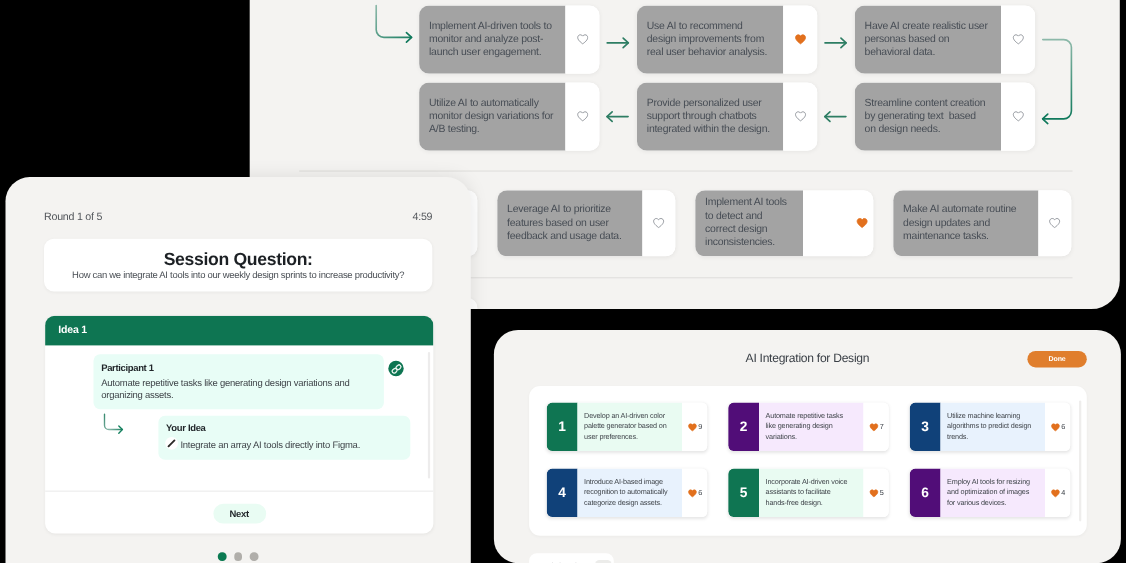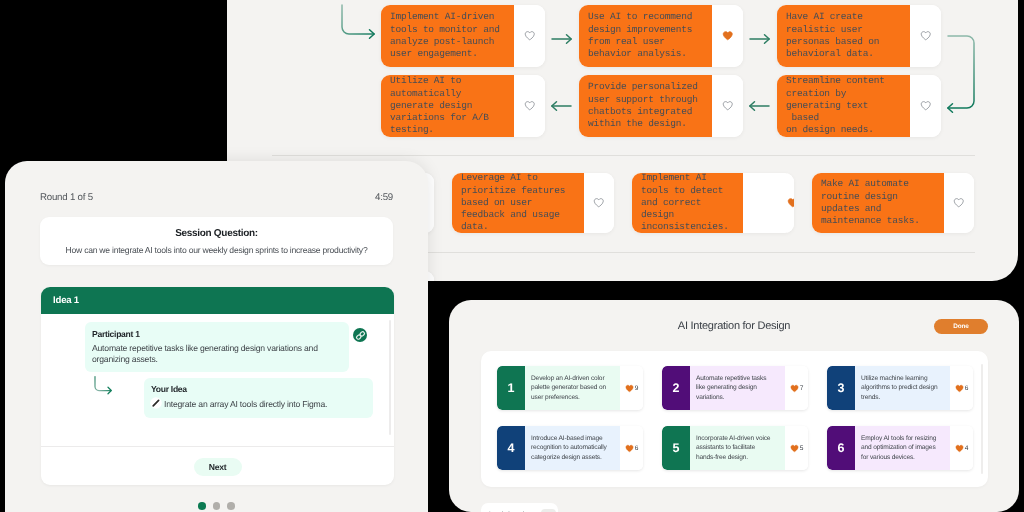--- a/index.html
+++ b/index.html
@@ -9,39 +9,39 @@
        -webkit-font-smoothing:antialiased;text-rendering:geometricPrecision;}
   .stage{position:relative;width:1024px;height:512px;overflow:hidden;background:#000;}
 
   
   .top-panel{position:absolute;left:227px;top:-170px;width:791px;height:451px;
     background:#f4f3f1;border-bottom-right-radius:26px;overflow:hidden;}
   .divider{position:absolute;left:45px;width:703px;height:1px;background:#e0dfdc;}
 
   .icard{position:absolute;display:flex;background:#fff;border-radius:9px;
     box-shadow:0 1px 4px rgba(0,0,0,.055);overflow:hidden;}
-  .icard .txt{background:#f97316;padding:0 9px;white-space:pre-wrap;display:flex;align-items:center;
+  .icard .txt{background:#a3a3a3;padding:0 9px;white-space:pre-wrap;display:flex;align-items:center;
     width:133px;box-sizing:border-box;
-    font-size:9.5px;line-height:12.3px;color:#474d55;letter-spacing:-0.22px;font-family:Liberation Mono, monospace;}
+    font-size:9.5px;line-height:12.3px;color:#474d55;letter-spacing:-0.22px;}
   .icard .like{width:31px;display:flex;align-items:center;justify-content:center;background:#fff;}
 
   svg.heart{width:11.5px;height:11.5px;display:block;}
 
   
   .conn{position:absolute;overflow:visible;}
 
   
   .session-panel{position:absolute;left:5px;top:161px;width:423px;height:351px;
     background:#f4f3f1;border-radius:22px 22px 0 0;overflow:hidden;
     box-shadow:0 0 16px rgba(0,0,0,.10);}
   .sp-round{position:absolute;left:35px;top:31px;font-size:9.7px;color:#52565b;letter-spacing:-0.22px;}
   .sp-timer{position:absolute;right:35px;top:31px;font-size:9.7px;color:#52565b;letter-spacing:-0.22px;}
   .sq-box{position:absolute;left:35px;top:56px;width:353px;height:48px;background:#fff;border-radius:9px;
     text-align:center;box-shadow:0 1px 3px rgba(0,0,0,.045);}
-  .sq-title{position:absolute;left:0;right:0;top:11px;font-size:10px;font-weight:700;color:#1c2024;letter-spacing:-0.3px;}
+  .sq-title{position:absolute;left:0;right:0;top:11px;font-size:16px;font-weight:700;color:#1c2024;letter-spacing:-0.3px;}
   .sq-sub{position:absolute;left:0;right:0;top:28px;font-size:8.6px;color:#4a4f55;letter-spacing:-0.25px;}
 
   .idea-panel{position:absolute;left:36px;top:126px;width:353px;height:198px;background:#fff;
     border-radius:9px;overflow:hidden;box-shadow:0 1px 3px rgba(0,0,0,.05);}
   .idea-head{background:#0e7552;height:27px;display:flex;align-items:center;
     padding-left:12px;color:#fff;font-size:9.6px;font-weight:700;letter-spacing:-0.2px;}
   .scroll-track{position:absolute;right:3px;top:33px;width:2.5px;height:115px;background:#edecec;border-radius:2px;}
   .pcard{position:absolute;left:44px;top:35px;width:264px;height:50px;background:#e8fdf6;border-radius:6px;box-sizing:border-box;padding:7px 7px;}
   .pname{font-size:8.6px;font-weight:700;color:#1f2428;letter-spacing:-0.3px;}
   .ptext{font-size:8.6px;color:#3f4449;margin-top:4px;line-height:11.4px;letter-spacing:-0.2px;}
@@ -143,21 +143,21 @@
         </div>
         <div class="icard" style="left: 550px; top: 175px; width: 164px; height: 62px;">
           <div class="txt" style="width: 133px;">Have AI create realistic user personas based on behavioral data.</div>
           <div class="like" style="width: 31px;">
             <svg class="heart" viewBox="0 0 24 24">
               <path d="M12 20.5 C12 20.5 2.5 14.5 2.5 8.6 C2.5 5.6 4.9 3.4 7.6 3.4 C9.5 3.4 11.1 4.4 12 5.9 C12.9 4.4 14.5 3.4 16.4 3.4 C19.1 3.4 21.5 5.6 21.5 8.6 C21.5 14.5 12 20.5 12 20.5 Z" fill="none" stroke="#7c8289" stroke-width="1.5"></path>
             </svg>
           </div>
         </div>
         <div class="icard" style="left: 154px; top: 245px; width: 164px; height: 62px;">
-          <div class="txt" style="width: 133px;">Utilize AI to automatically generate design variations for A/B testing.</div>
+          <div class="txt" style="width: 133px;">Utilize AI to automatically monitor design variations for A/B testing.</div>
           <div class="like" style="width: 31px;">
             <svg class="heart" viewBox="0 0 24 24">
               <path d="M12 20.5 C12 20.5 2.5 14.5 2.5 8.6 C2.5 5.6 4.9 3.4 7.6 3.4 C9.5 3.4 11.1 4.4 12 5.9 C12.9 4.4 14.5 3.4 16.4 3.4 C19.1 3.4 21.5 5.6 21.5 8.6 C21.5 14.5 12 20.5 12 20.5 Z" fill="none" stroke="#7c8289" stroke-width="1.5"></path>
             </svg>
           </div>
         </div>
         <div class="icard" style="left: 352px; top: 245px; width: 164px; height: 62px;">
           <div class="txt" style="width: 133px;">Provide personalized user support through chatbots integrated within the design.</div>
           <div class="like" style="width: 31px;">
             <svg class="heart" viewBox="0 0 24 24">

